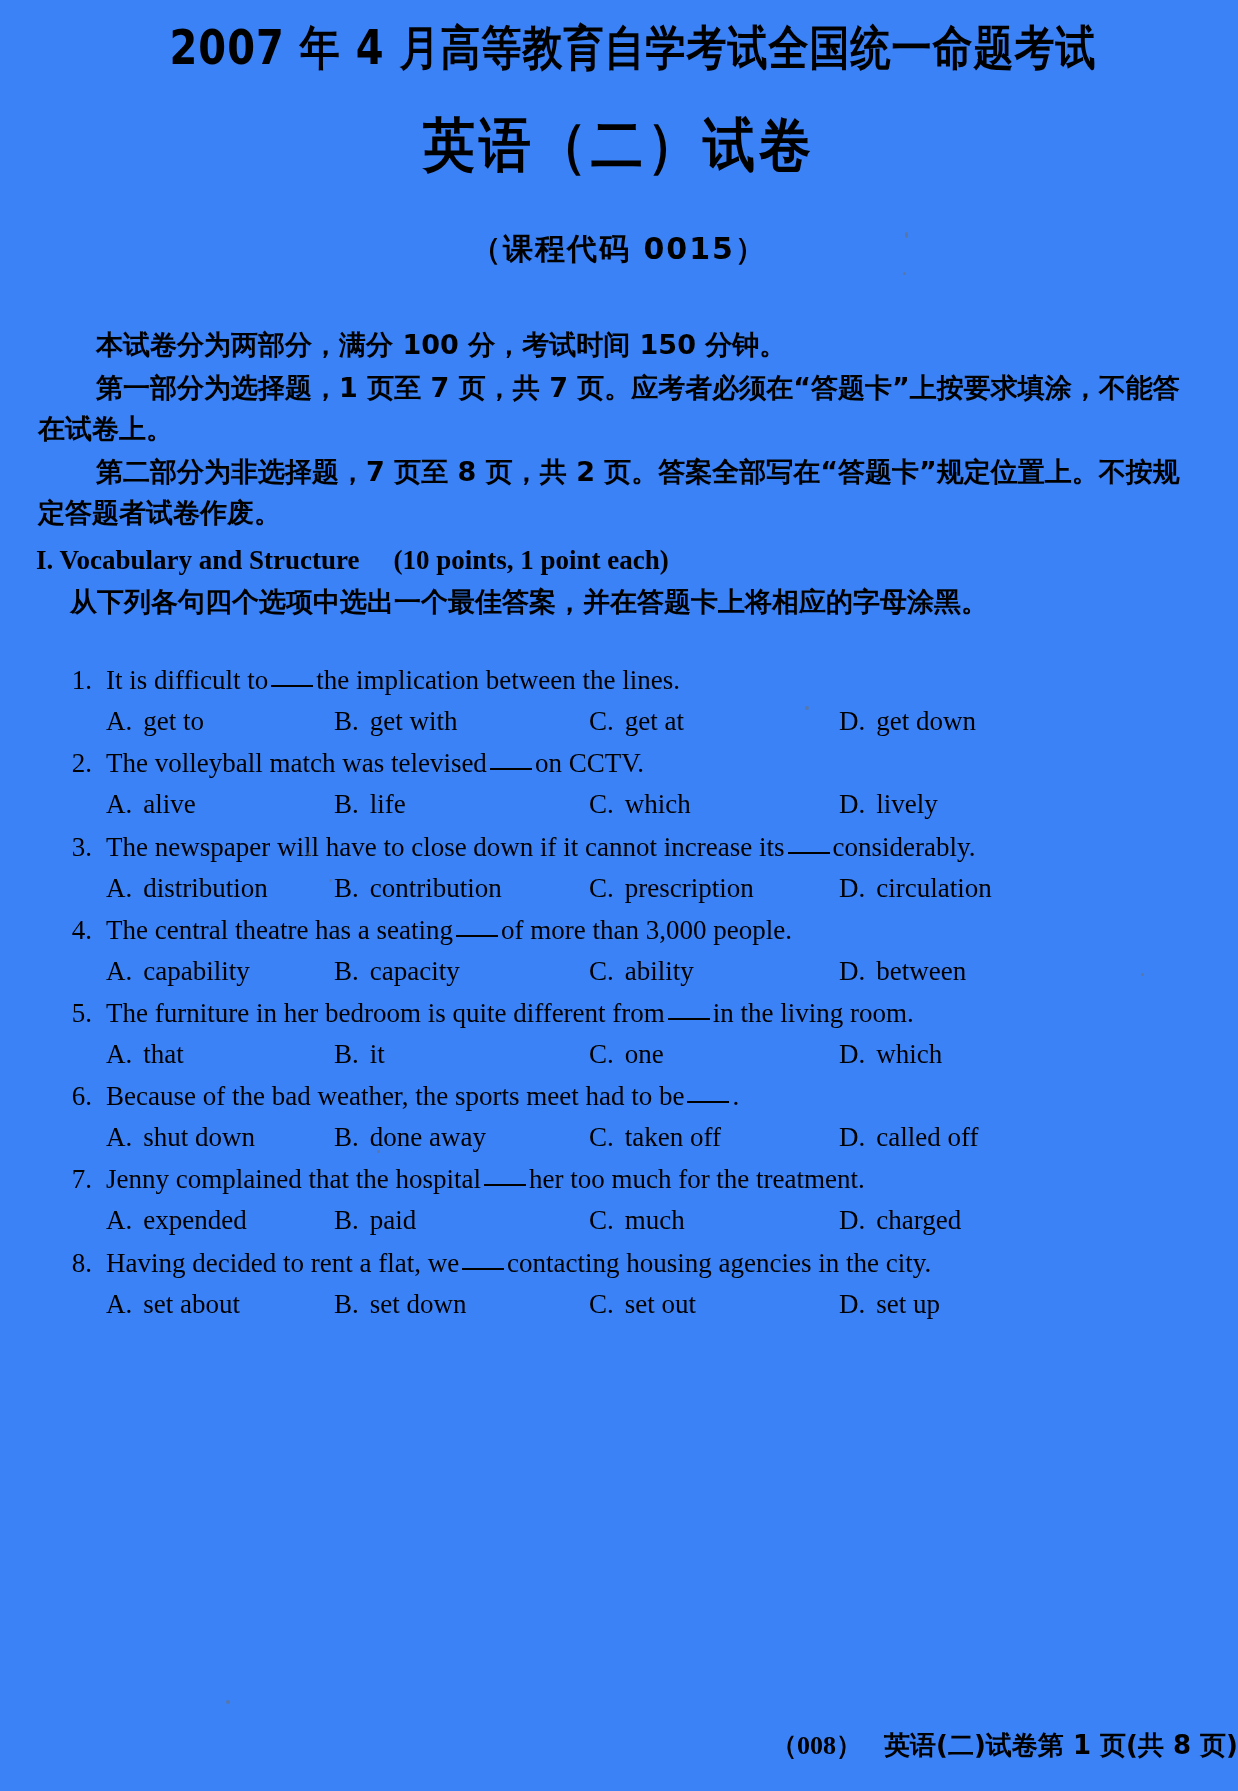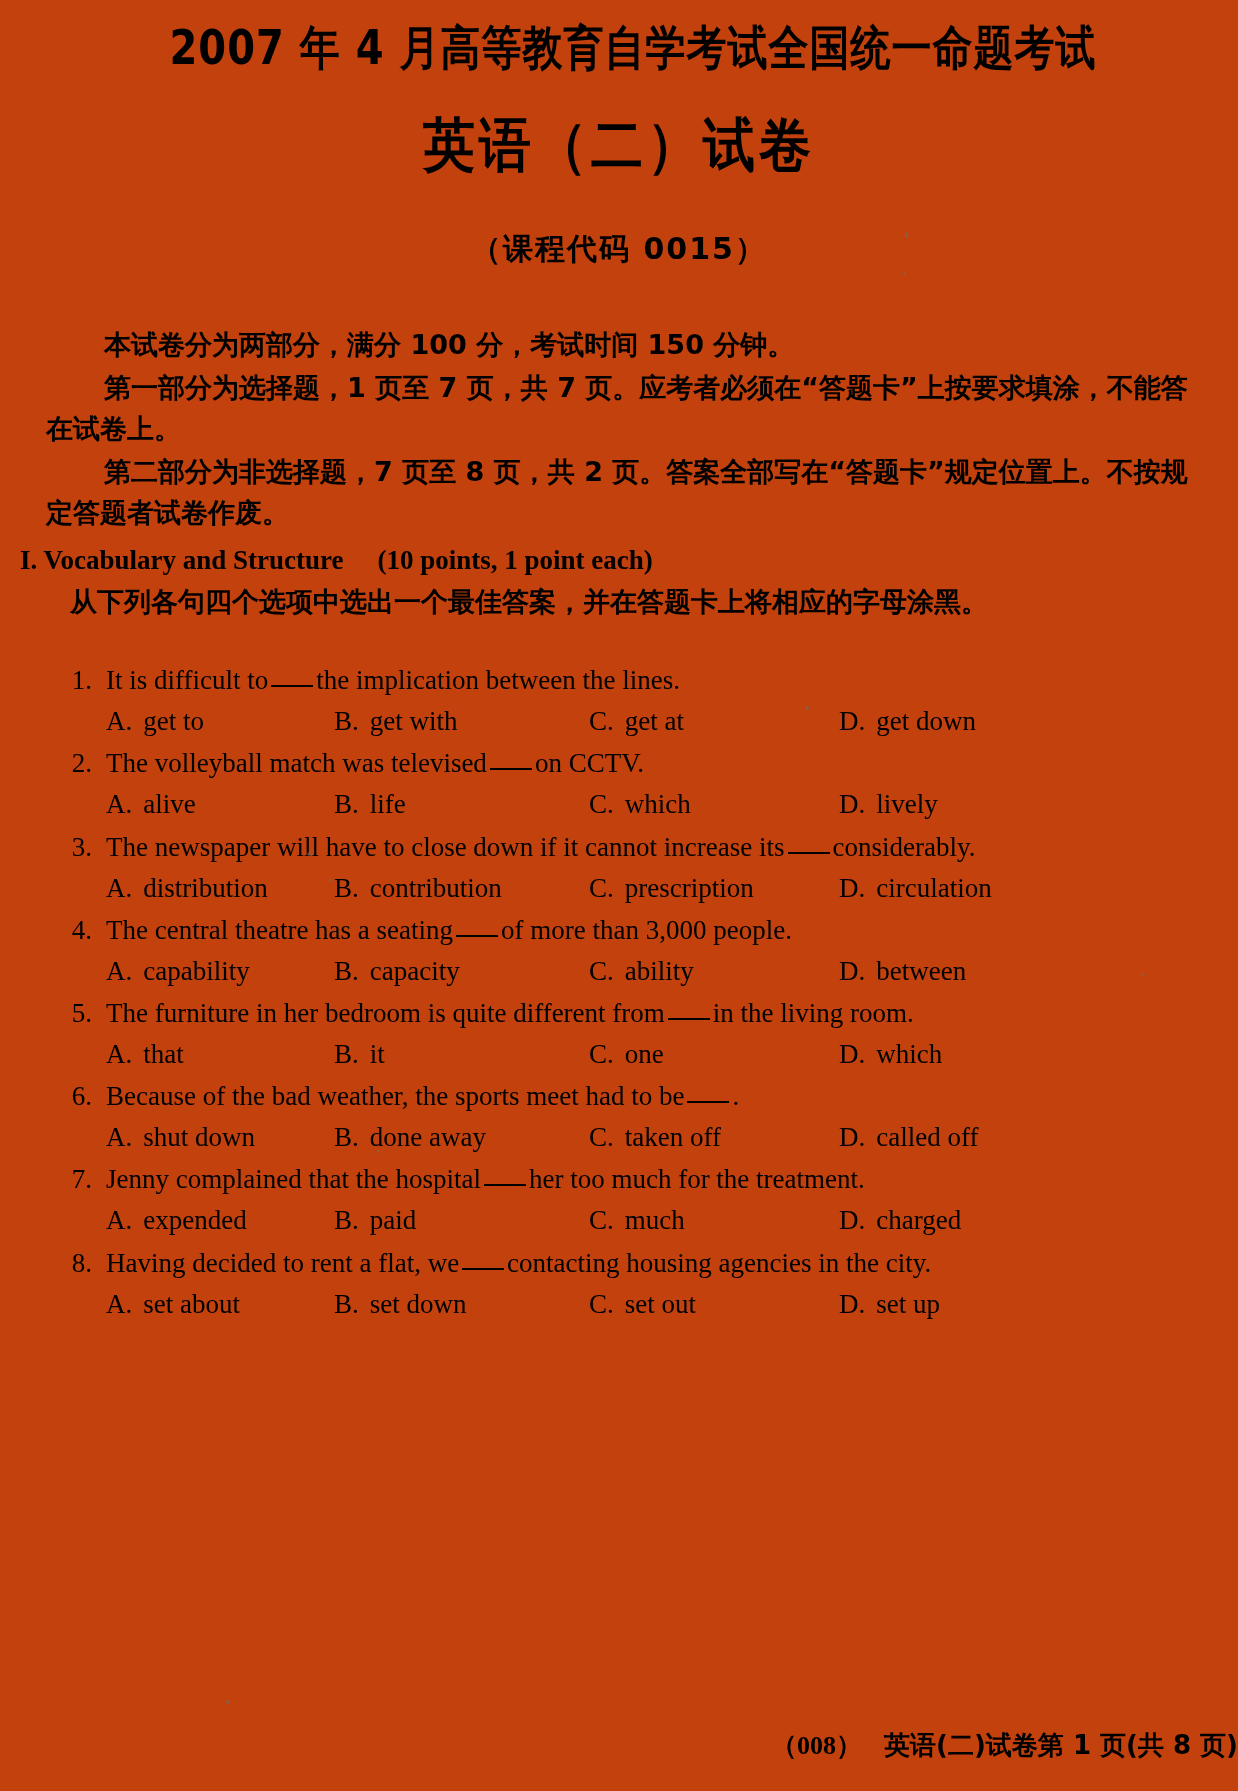--- a/index.html
+++ b/index.html
@@ -13,21 +13,21 @@
     position: relative;
     font-family: "Liberation Serif", "DejaVu Serif", serif;
     color: #000000;
     overflow: hidden;
   }
   .page {
     position: absolute;
     inset: 0;
     padding: 0;
     
-    background: #c2410c;
+    background: #3b82f6;
   }
   .doc-title {
     text-align: center;
     font-weight: bold;
     letter-spacing: 1px;
   }
   .line1 {
     font-size: 40px;
     margin: 16px 0 0 0;
     padding-left: 28px;
@@ -45,21 +45,21 @@
     transform: scaleY(1.12);
   }
   .line3 {
     font-size: 30px;
     margin: 48px 0 0 0;
     font-family: "DejaVu Sans", sans-serif;
     font-weight: bold;
     letter-spacing: 2px;
   }
   .instructions {
-    margin: 54px 0 0 8px;
+    margin: 54px 0 0 0;
     padding: 0 42px 0 38px;
     font-family: "DejaVu Sans", sans-serif;
     font-weight: bold;
     font-size: 27px;
     line-height: 1.52;
   }
   .instructions p {
     margin: 0 0 2px 0;
     text-indent: 58px;
     letter-spacing: 0px;
@@ -72,21 +72,21 @@
     letter-spacing: 2px;
     font-family: "Liberation Serif", serif;
   }
   .part-heading .cjk {
     font-family: "DejaVu Sans", sans-serif;
   }
   .section-heading {
     font-size: 27px;
     font-weight: bold;
     margin: 12px 0 0 0;
-    padding-left: 20px;
+    padding-left: 36px;
     font-family: "Liberation Serif", serif;
   }
   .section-heading .pts {
     margin-left: 34px;
   }
   .section-sub {
     font-family: "DejaVu Sans", sans-serif;
     font-weight: bold;
     font-size: 27px;
     padding-left: 34px;

